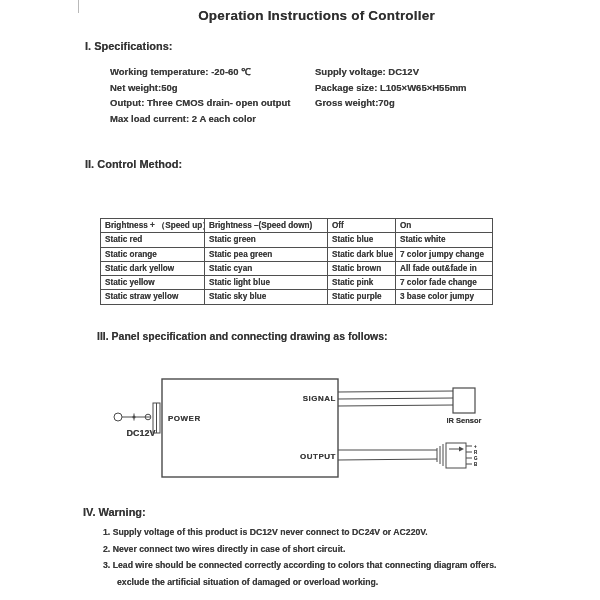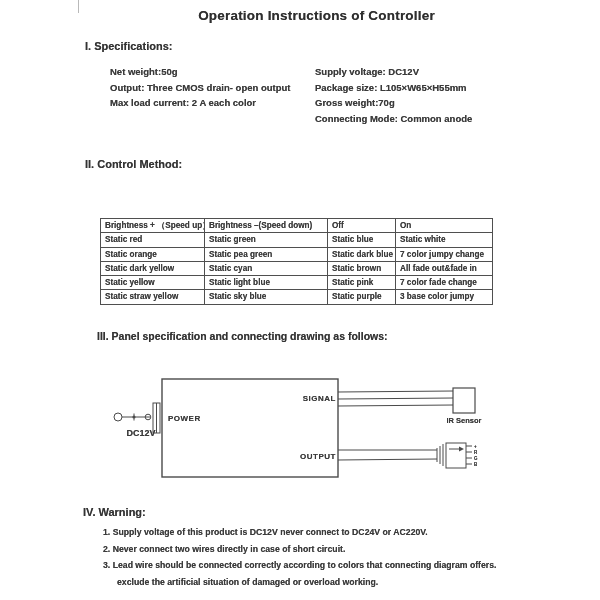--- a/index.html
+++ b/index.html
@@ -76,29 +76,29 @@
 <body>
 
 <div class="page fuzzy">
 
   <div class="scan-tick"></div>
 
   <div class="doc-title">Operation Instructions of Controller</div>
 
   <div class="sec-heading" id="heading-1">I. Specifications:</div>
   <div class="spec-col" id="spec-left">
+      <div class="spec-line">Working temperature: -20-60 ℃</div>
       <div class="spec-line">Net weight:50g</div>
       <div class="spec-line">Output: Three CMOS drain- open output</div>
       <div class="spec-line">Max load current: 2 A each color</div>
     </div>
   <div class="spec-col" id="spec-right">
       <div class="spec-line">Supply voltage: DC12V</div>
       <div class="spec-line">Package size: L105×W65×H55mm</div>
       <div class="spec-line">Gross weight:70g</div>
-      <div class="spec-line">Connecting Mode: Common anode</div>
     </div>
 
   <div class="sec-heading" id="heading-2">II. Control Method:</div>
 
   <table class="ctrl" id="control-table">
     <colgroup>
       <col style="width:104px">
         <col style="width:123px">
         <col style="width:68px">
         <col style="width:97px">

